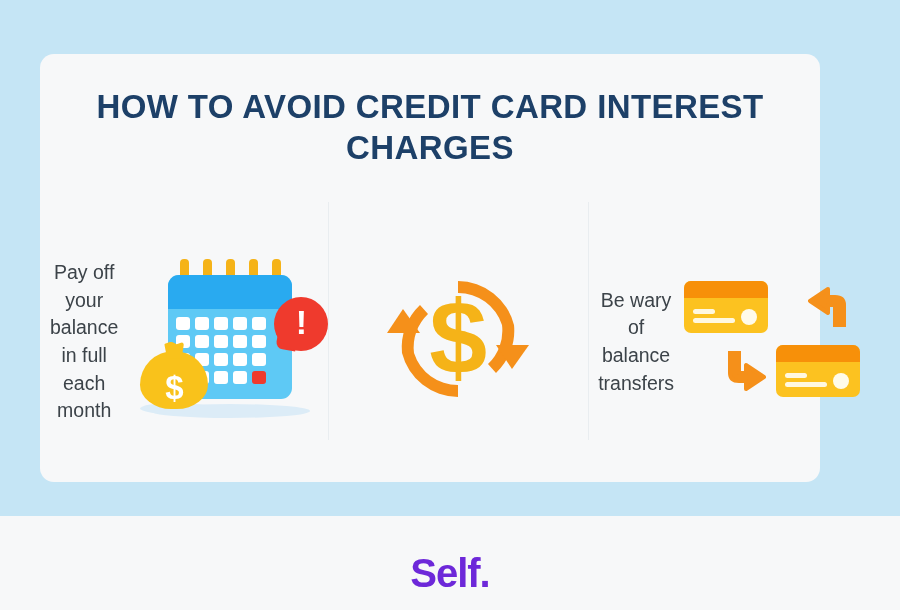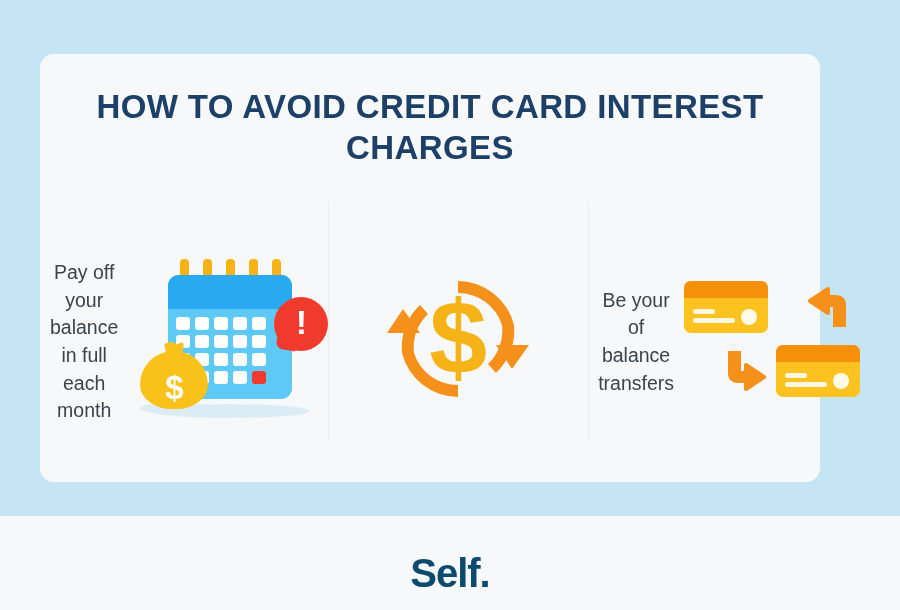--- a/index.html
+++ b/index.html
@@ -34,21 +34,21 @@
     width: 900px;
     height: 94px;
     background: #f7f8f9;
     display: flex;
     align-items: center;
     justify-content: center;
   }
   .brand {
     font-size: 40px;
     font-weight: bold;
-    color: #0c4a6e;
+    color: #6d28d9;
     letter-spacing: -1px;
     line-height: 1;
     margin-top: 20px;
   }
   .card {
     position: absolute;
     left: 40px;
     top: 54px;
     width: 780px;
     height: 428px;
@@ -405,21 +405,21 @@
               <path d="M 19 84 A 58 58 0 0 1 37 36 L 45 45 A 46 46 0 0 0 31 84 Z" fill="#f5901a"></path>
               <polygon points="113,76 146,76 129,100" fill="#f5901a"></polygon>
               <polygon points="4,64 37,64 20,40" fill="#f5901a"></polygon>
             </svg>
             <div class="autopay-dollar">$</div>
           </div>
         </div>
       </div>
 
       <div class="col">
-        <div class="col-label">Be your of balance transfers</div>
+        <div class="col-label">Be wary of balance transfers</div>
         <div class="icon-wrap">
           <div class="cards-icon">
             <div class="ccard top">
               <div class="ccard-stripe"></div>
               <div class="ccard-line l1"></div>
               <div class="ccard-line l2"></div>
               <div class="ccard-dot"></div>
             </div>
             <div class="arrow-left-wrap">
               <svg width="44" height="40" viewBox="0 0 44 40">

